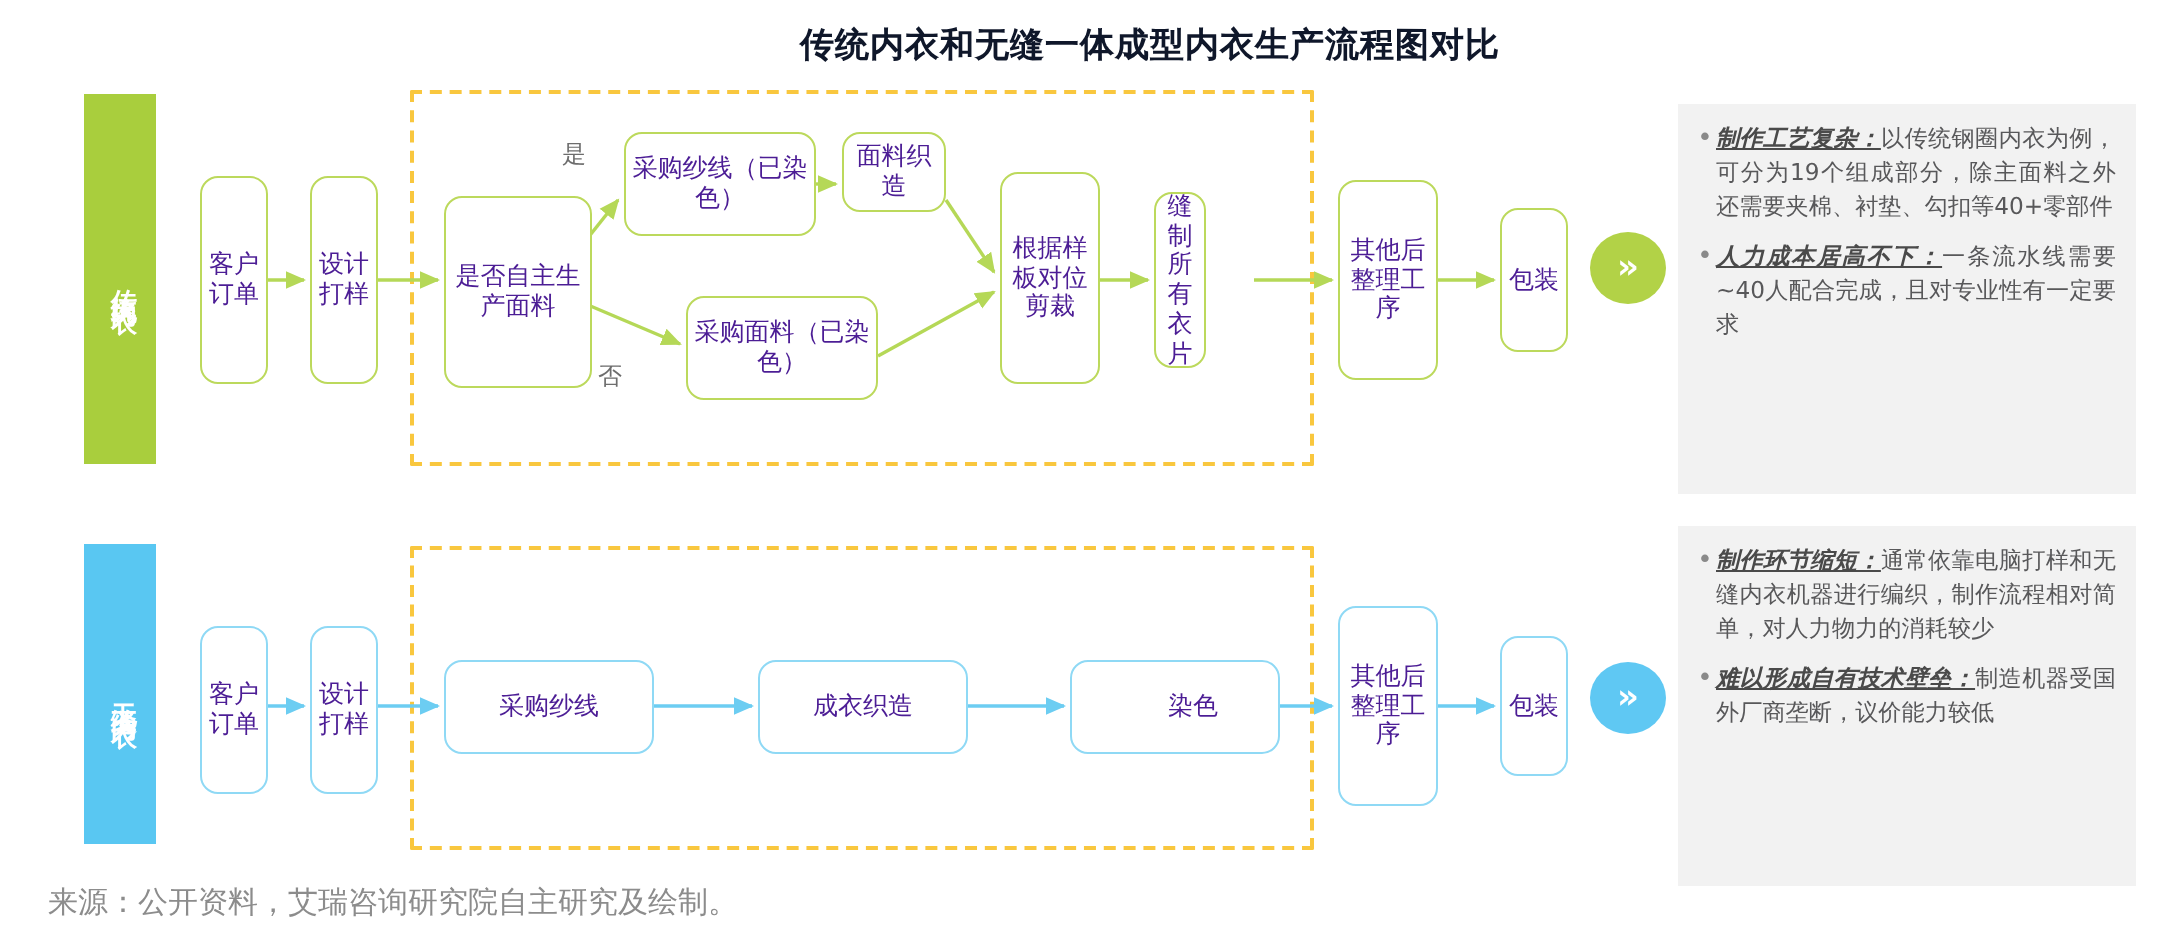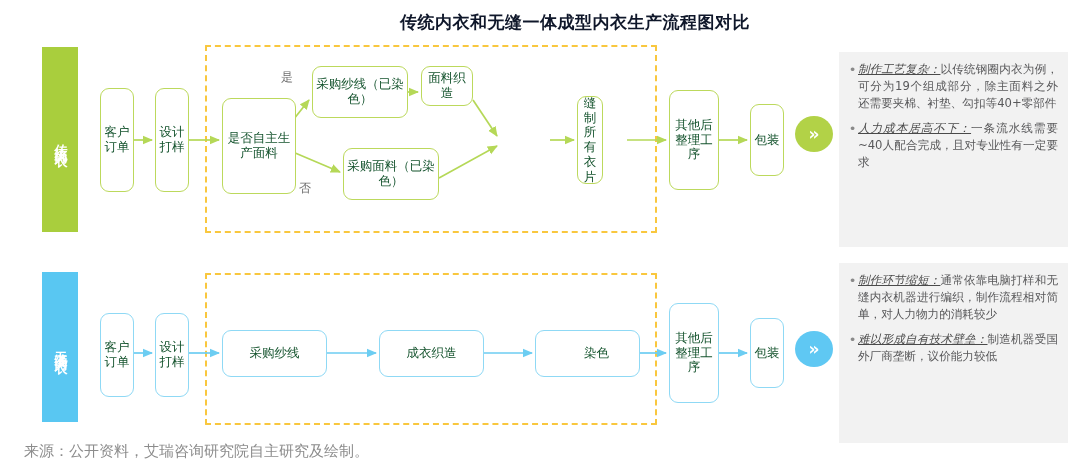--- a/index.html
+++ b/index.html
@@ -50,21 +50,21 @@
   .dashbox.bottom{left:205px;top:273px;width:452px;height:152px;}
 
   
   .node{
     position:absolute;box-sizing:border-box;
     background:#ffffff;
     border-radius:9px;
     display:flex;align-items:center;justify-content:center;
     text-align:center;
     line-height:1.18;
-    color:#14532d;
+    color:#4c1d95;
     z-index:4;
   }
   .node.g{border:1.4px solid #bcd95c;}
   .node.b{border:1.4px solid #8fd9f5;}
   .node .txt{display:block;padding:0 3px;}
   .node.vert{font-size:12.5px;letter-spacing:0px;}
   .node.horiz{font-size:12.5px;}
 
   
   .blabel{
@@ -98,21 +98,21 @@
   .bullet-row:last-child{margin-bottom:0;}
   .dot{
     flex:0 0 auto;width:11px;color:#8a8a8a;font-size:13px;line-height:1.45;
     text-align:center;
   }
   .btext{
     flex:1 1 auto;font-size:11.6px;line-height:1.45;color:#58585a;
     text-align:justify;
   }
   .btext .lead{
-    font-weight:normal;font-style:italic;text-decoration:underline;
+    font-weight:bold;font-style:italic;text-decoration:underline;
     color:#4a4a4a;
   }
 
   
   .source{
     position:absolute;left:24px;top:442px;
     font-size:15px;color:#8c8c8c;
   }
 </style>
 </head>
@@ -146,20 +146,23 @@
   </div>
 
   <div class="node g horiz" style="left:421px;top:66px;width:52px;height:40px;">
     <span class="txt">面料织造</span>
   </div>
 
   <div class="node g horiz" style="left:343px;top:148px;width:96px;height:52px;">
     <span class="txt">采购面料（已染色）</span>
   </div>
 
+  <div class="node g vert" style="left:500px;top:86px;width:50px;height:106px;">
+    <span class="txt">根据样板对位剪裁</span>
+  </div>
 
   <div class="node g vert" style="left:577px;top:96px;width:26px;height:88px;">
     <span class="txt">缝制所有衣片</span>
   </div>
 
   <div class="node g vert" style="left:669px;top:90px;width:50px;height:100px;">
     <span class="txt">其他后整理工序</span>
   </div>
 
   <div class="node g vert" style="left:750px;top:104px;width:34px;height:72px;">

